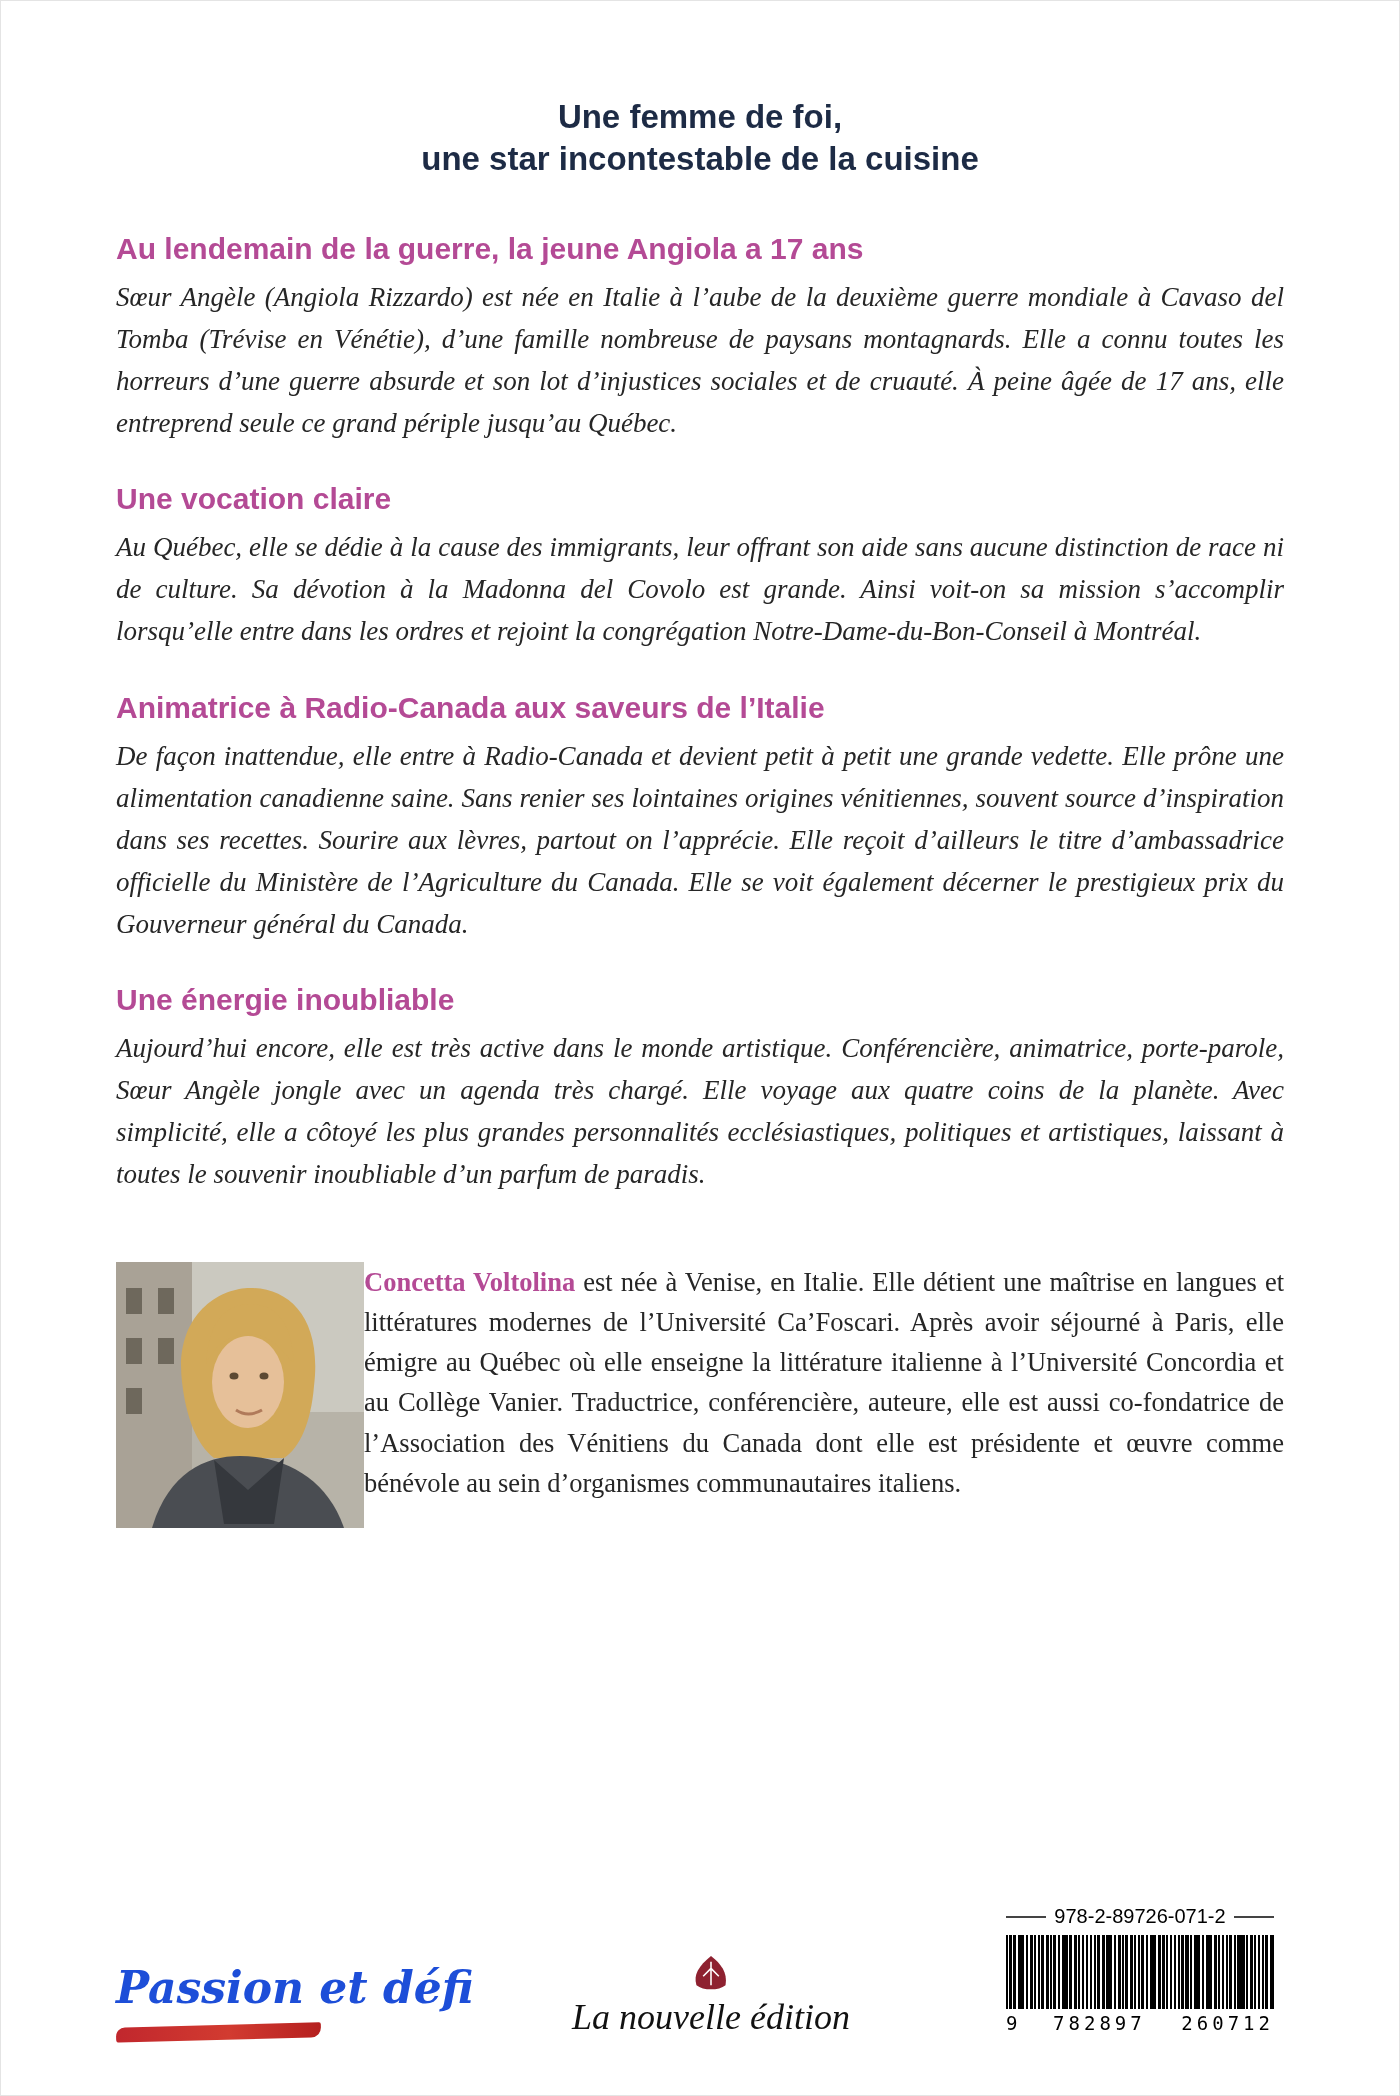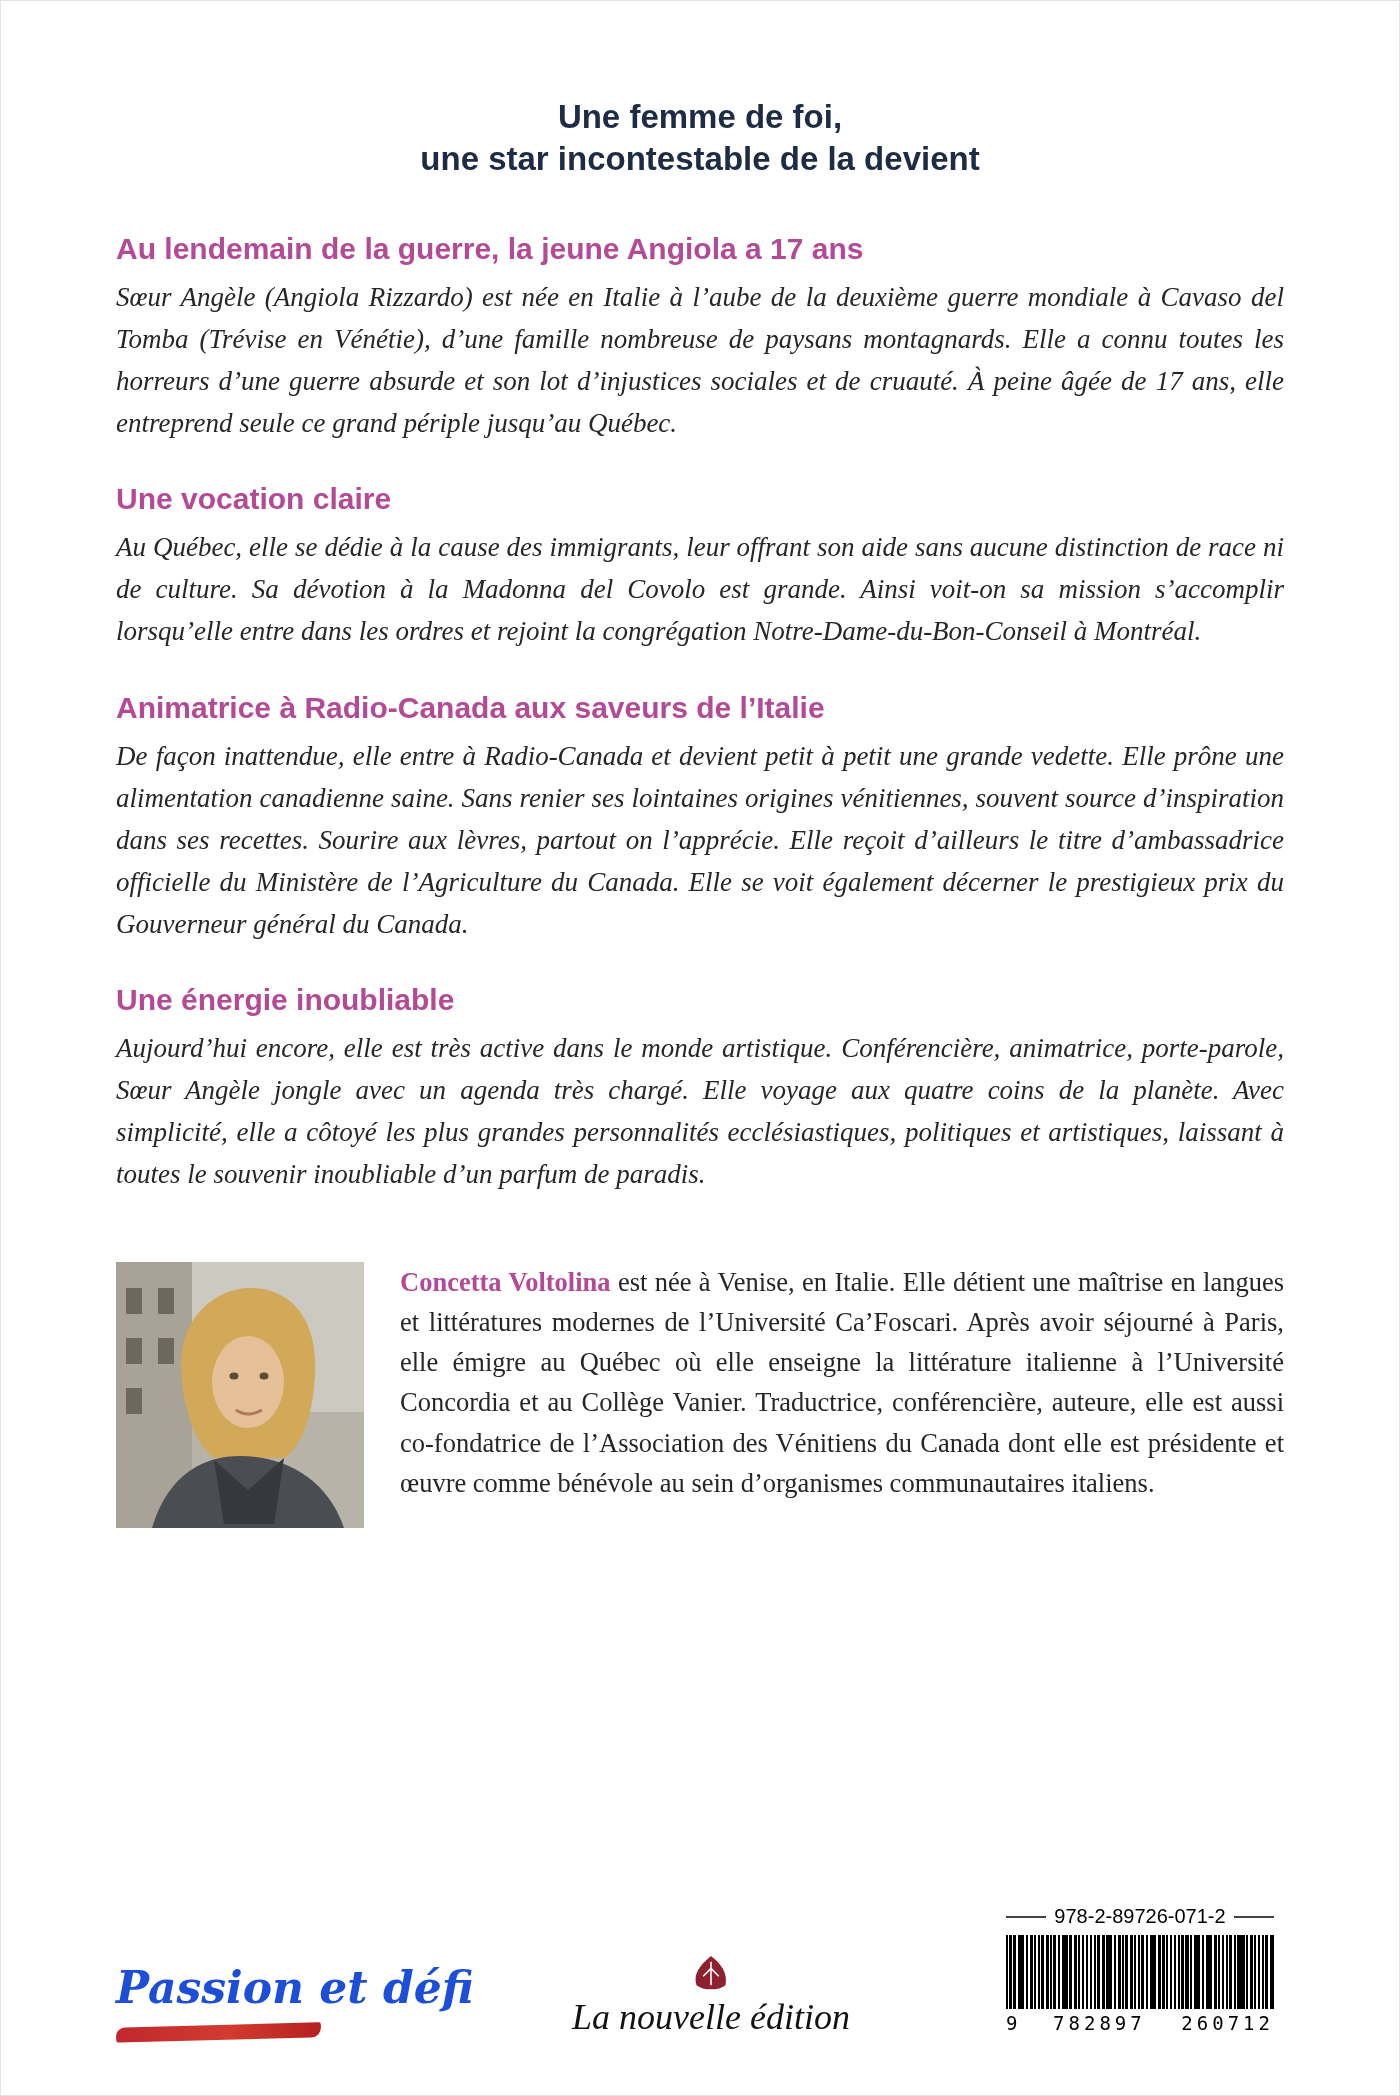--- a/index.html
+++ b/index.html
@@ -49,21 +49,21 @@
   }
   .section-body {
     font-size: 27px;
     line-height: 1.56;
     text-align: justify;
     margin: 0;
     font-style: italic;
   }
 
   
-  .bio { margin-top: 66px; display: flex; gap: 36px; }
+  .bio { margin-top: 66px; display: flex; }
   .photo {
     width: 248px;
     height: 266px;
     flex: 0 0 auto;
     background: #cbc9c0;
   }
   .photo svg { width: 100%; height: 100%; display: block; }
   .bio-text {
     flex: 1;
     font-size: 26.5px;
@@ -151,21 +151,21 @@
   .barcode-digits .grp { letter-spacing: 4px; }
 </style>
 </head>
 <body>
 
 <div class="page">
 
   <header class="cover-header">
     <div class="book-subtitle">
       <div>Une femme de foi,</div>
-      <div>une star incontestable de la devient</div>
+      <div>une star incontestable de la cuisine</div>
     </div>
   </header>
 
   <main class="sections">
     <section class="section">
       <h2 class="section-heading">Au lendemain de la guerre, la jeune Angiola a 17 ans</h2>
       <p class="section-body">Sœur Angèle (Angiola Rizzardo) est née en Italie à l’aube de la deuxième guerre mondiale à Cavaso del Tomba (Trévise en Vénétie), d’une famille nombreuse de paysans montagnards. Elle a connu toutes les horreurs d’une guerre absurde et son lot d’injustices sociales et de cruauté. À peine âgée de 17 ans, elle entreprend seule ce grand périple jusqu’au Québec.</p>
     </section>
     <section class="section">
       <h2 class="section-heading">Une vocation claire</h2>

